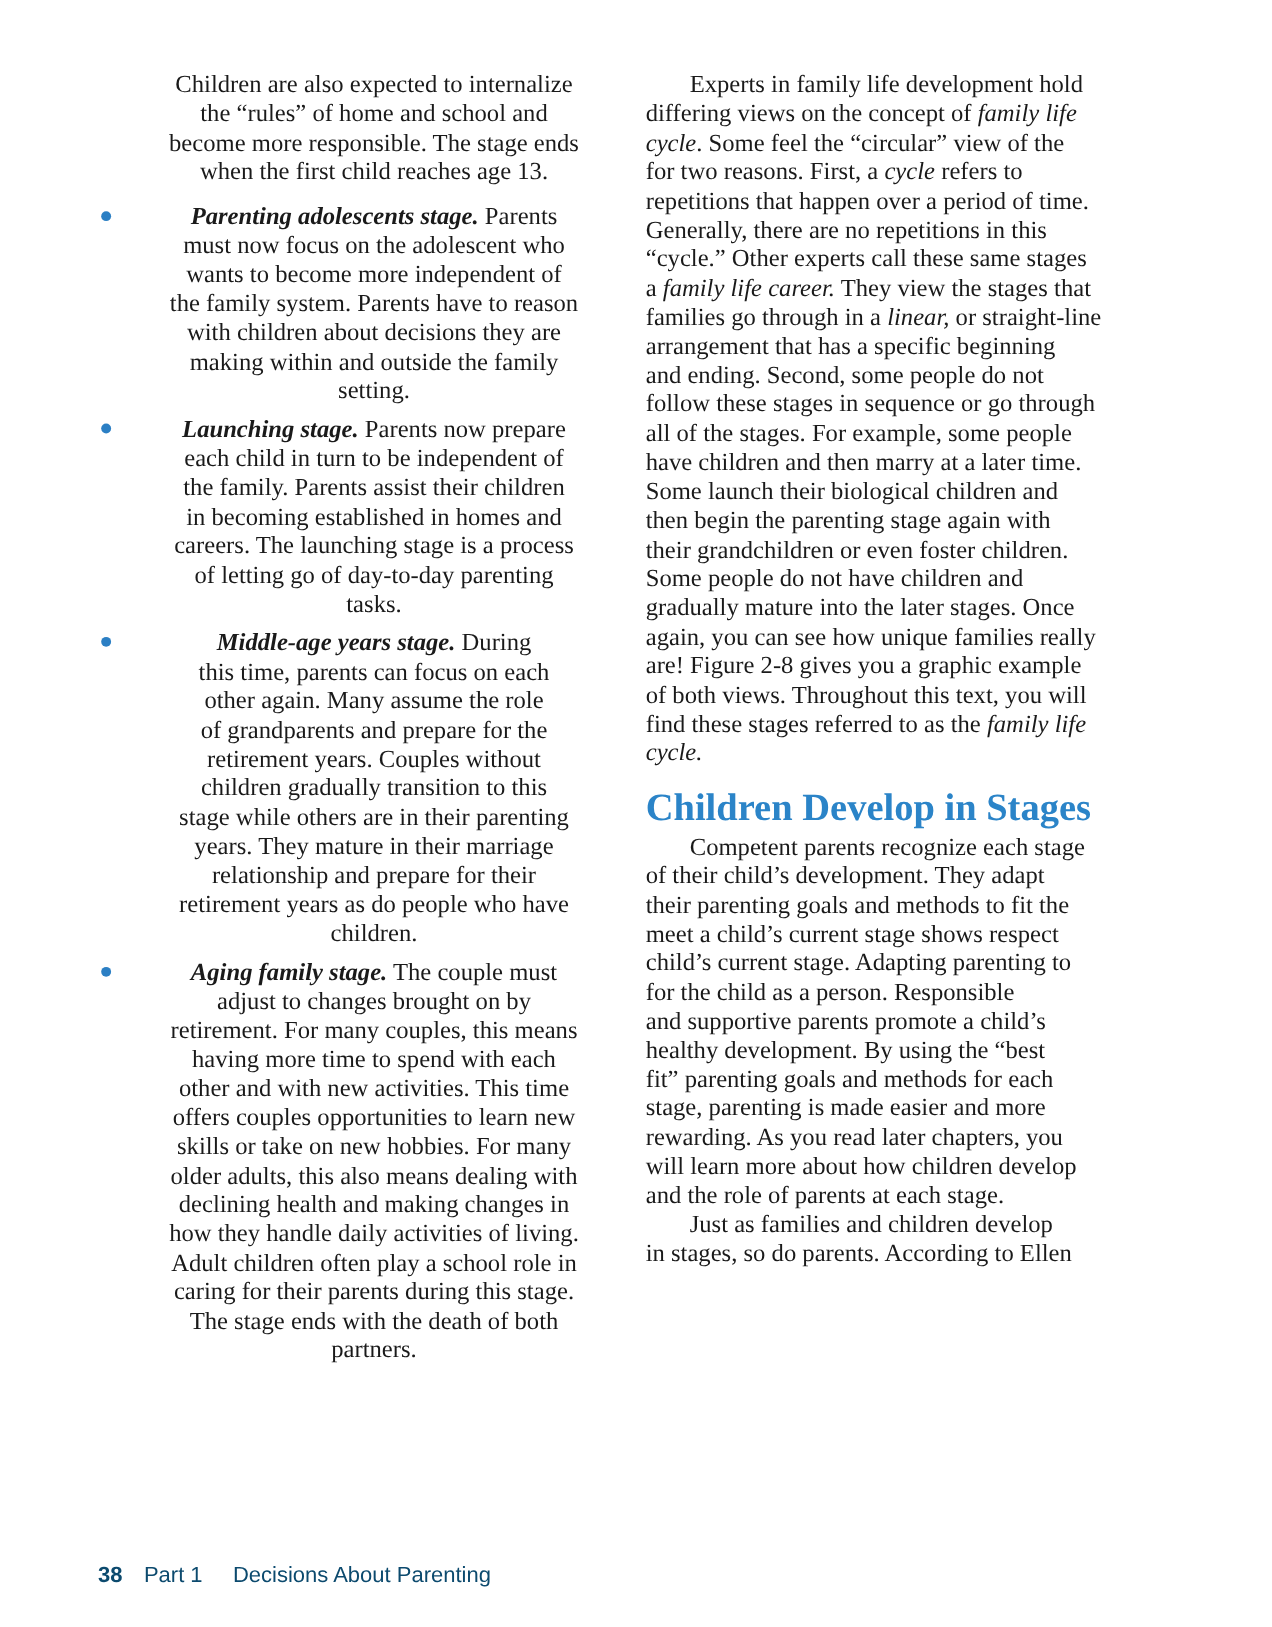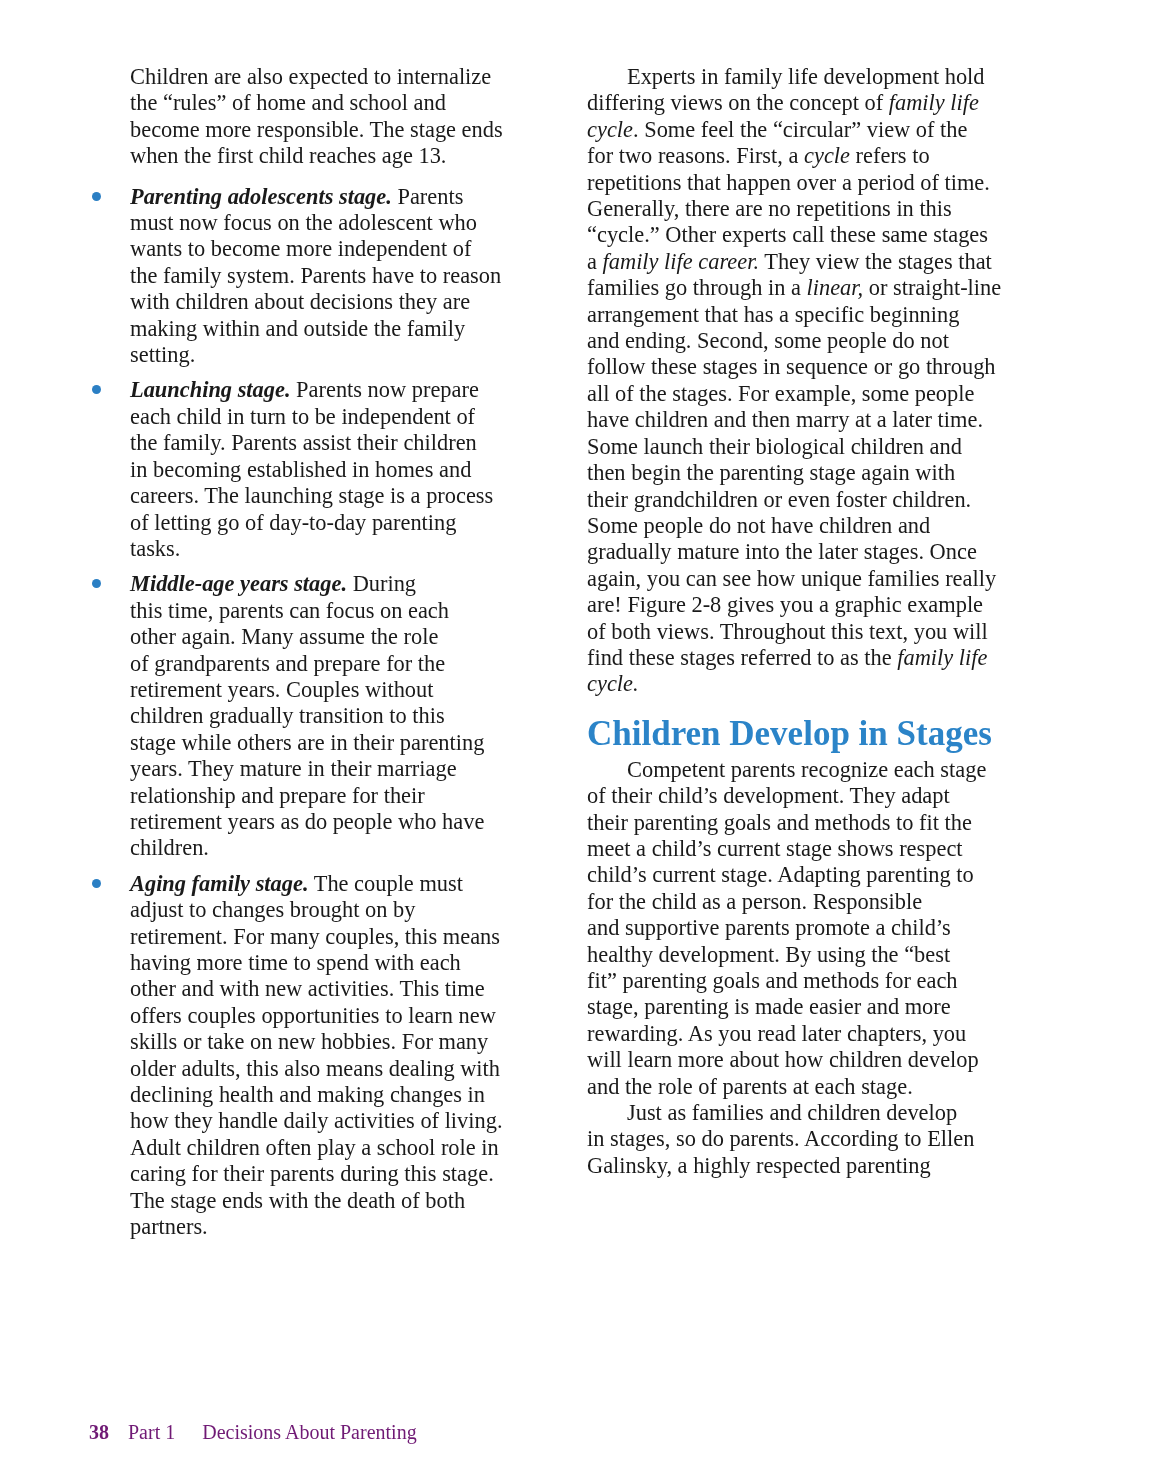--- a/index.html
+++ b/index.html
@@ -1,32 +1,32 @@
 <!DOCTYPE html>
 <html><head>
 <meta charset="utf-8">
 <style>
   html, body { margin: 0; padding: 0; background: #ffffff; }
   body { width: 1156px; height: 1479px; position: relative; overflow: hidden; }
   .page { position: relative; width: 1156px; height: 1479px; }
   .serif { font-family: "Liberation Serif", "DejaVu Serif", serif; color: #1a1a1a; }
   .col { position: absolute; top: 64px; }
-  .col-left { left: 130px; width: 420px; }
+  .col-left { left: 130px; width: 420px; text-align: center; }
   .col-right { left: 587px; width: 470px; }
   .line { display: block; font-size: 22.4px; line-height: 26.4px; white-space: nowrap; }
   .para { margin: 0; }
   .indent { padding-left: 40px; }
   .bullet-block { position: relative; margin-top: 9px; }
   .bullet { position: absolute; left: -38px; top: 8px; width: 9px; height: 9px; border-radius: 50%; background: #2b7fc4; }
   .run-in { font-weight: bold; font-style: italic; }
   em { font-style: italic; margin-top: 21px; }
   .heading { font-family: "Liberation Serif", "DejaVu Serif", serif; color: #2b84c8; font-weight: bold; font-size: 35px; line-height: 40px; margin: 0; white-space: nowrap; }
   .h1 { margin-top: 16px; margin-bottom: 3px; }
   .h2 { margin-top: 16px; margin-bottom: 3px; }
-  .footer { position: absolute; left: 89px; top: 1421px; font-family: Liberation Serif, serif; font-size: 20px; color: #701a75; white-space: nowrap; }
+  .footer { position: absolute; left: 89px; top: 1421px; font-family: Liberation Sans, sans-serif; font-size: 20px; color: #0c4a6e; white-space: nowrap; }
   .footer .pgnum { font-weight: bold; margin-right: 14px; }
   .footer .part { margin-right: 22px; }
 </style>
 </head>
 <body>
 
 <div class="page">
 
   <div class="col col-left serif">
     <div class="para">
@@ -133,21 +133,20 @@
       <span class="line">fit” parenting goals and methods for each</span>
       <span class="line">stage, parenting is made easier and more</span>
       <span class="line">rewarding. As you read later chapters, you</span>
       <span class="line">will learn more about how children develop</span>
       <span class="line">and the role of parents at each stage.</span>
     </div>
 
     <div class="para">
       <span class="line indent">Just as families and children develop</span>
       <span class="line">in stages, so do parents. According to Ellen</span>
-      <span class="line">Galinsky, a highly respected parenting</span>
     </div>
   </div>
 
   <div class="footer">
     <span class="pgnum">38</span>
     <span class="part">Part 1</span>
     <span>Decisions About Parenting</span>
   </div>
 </div>
 

